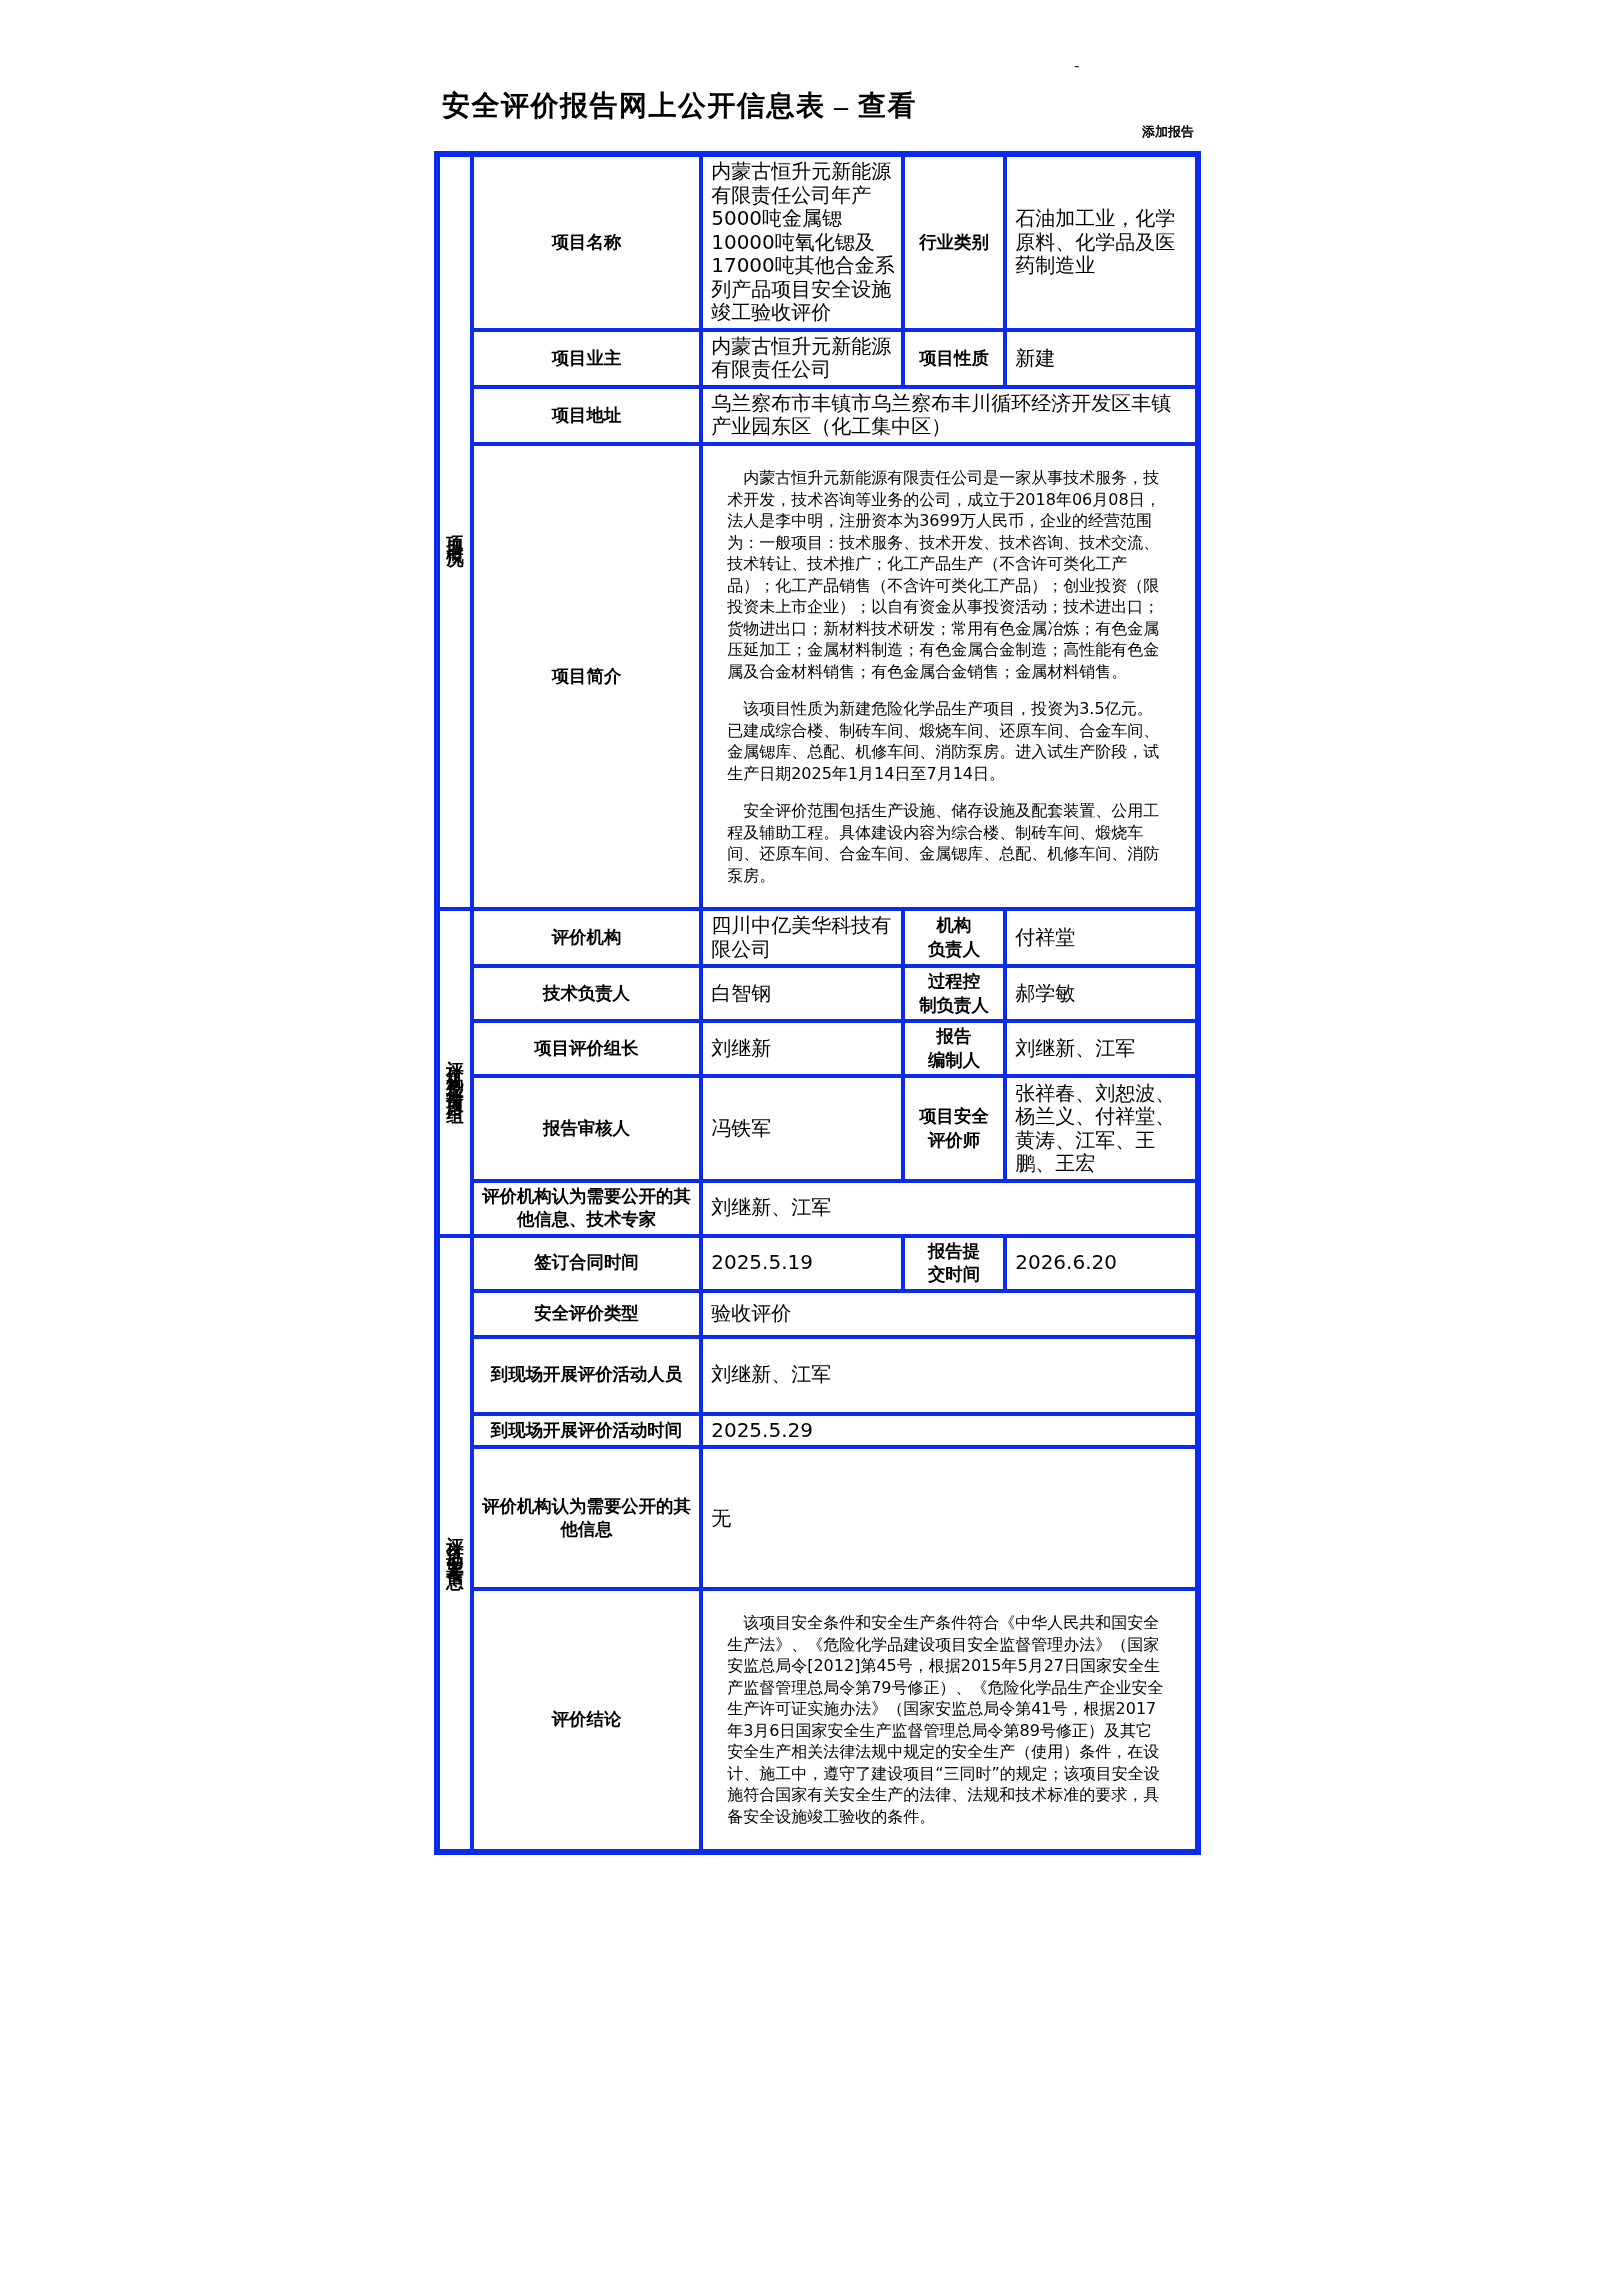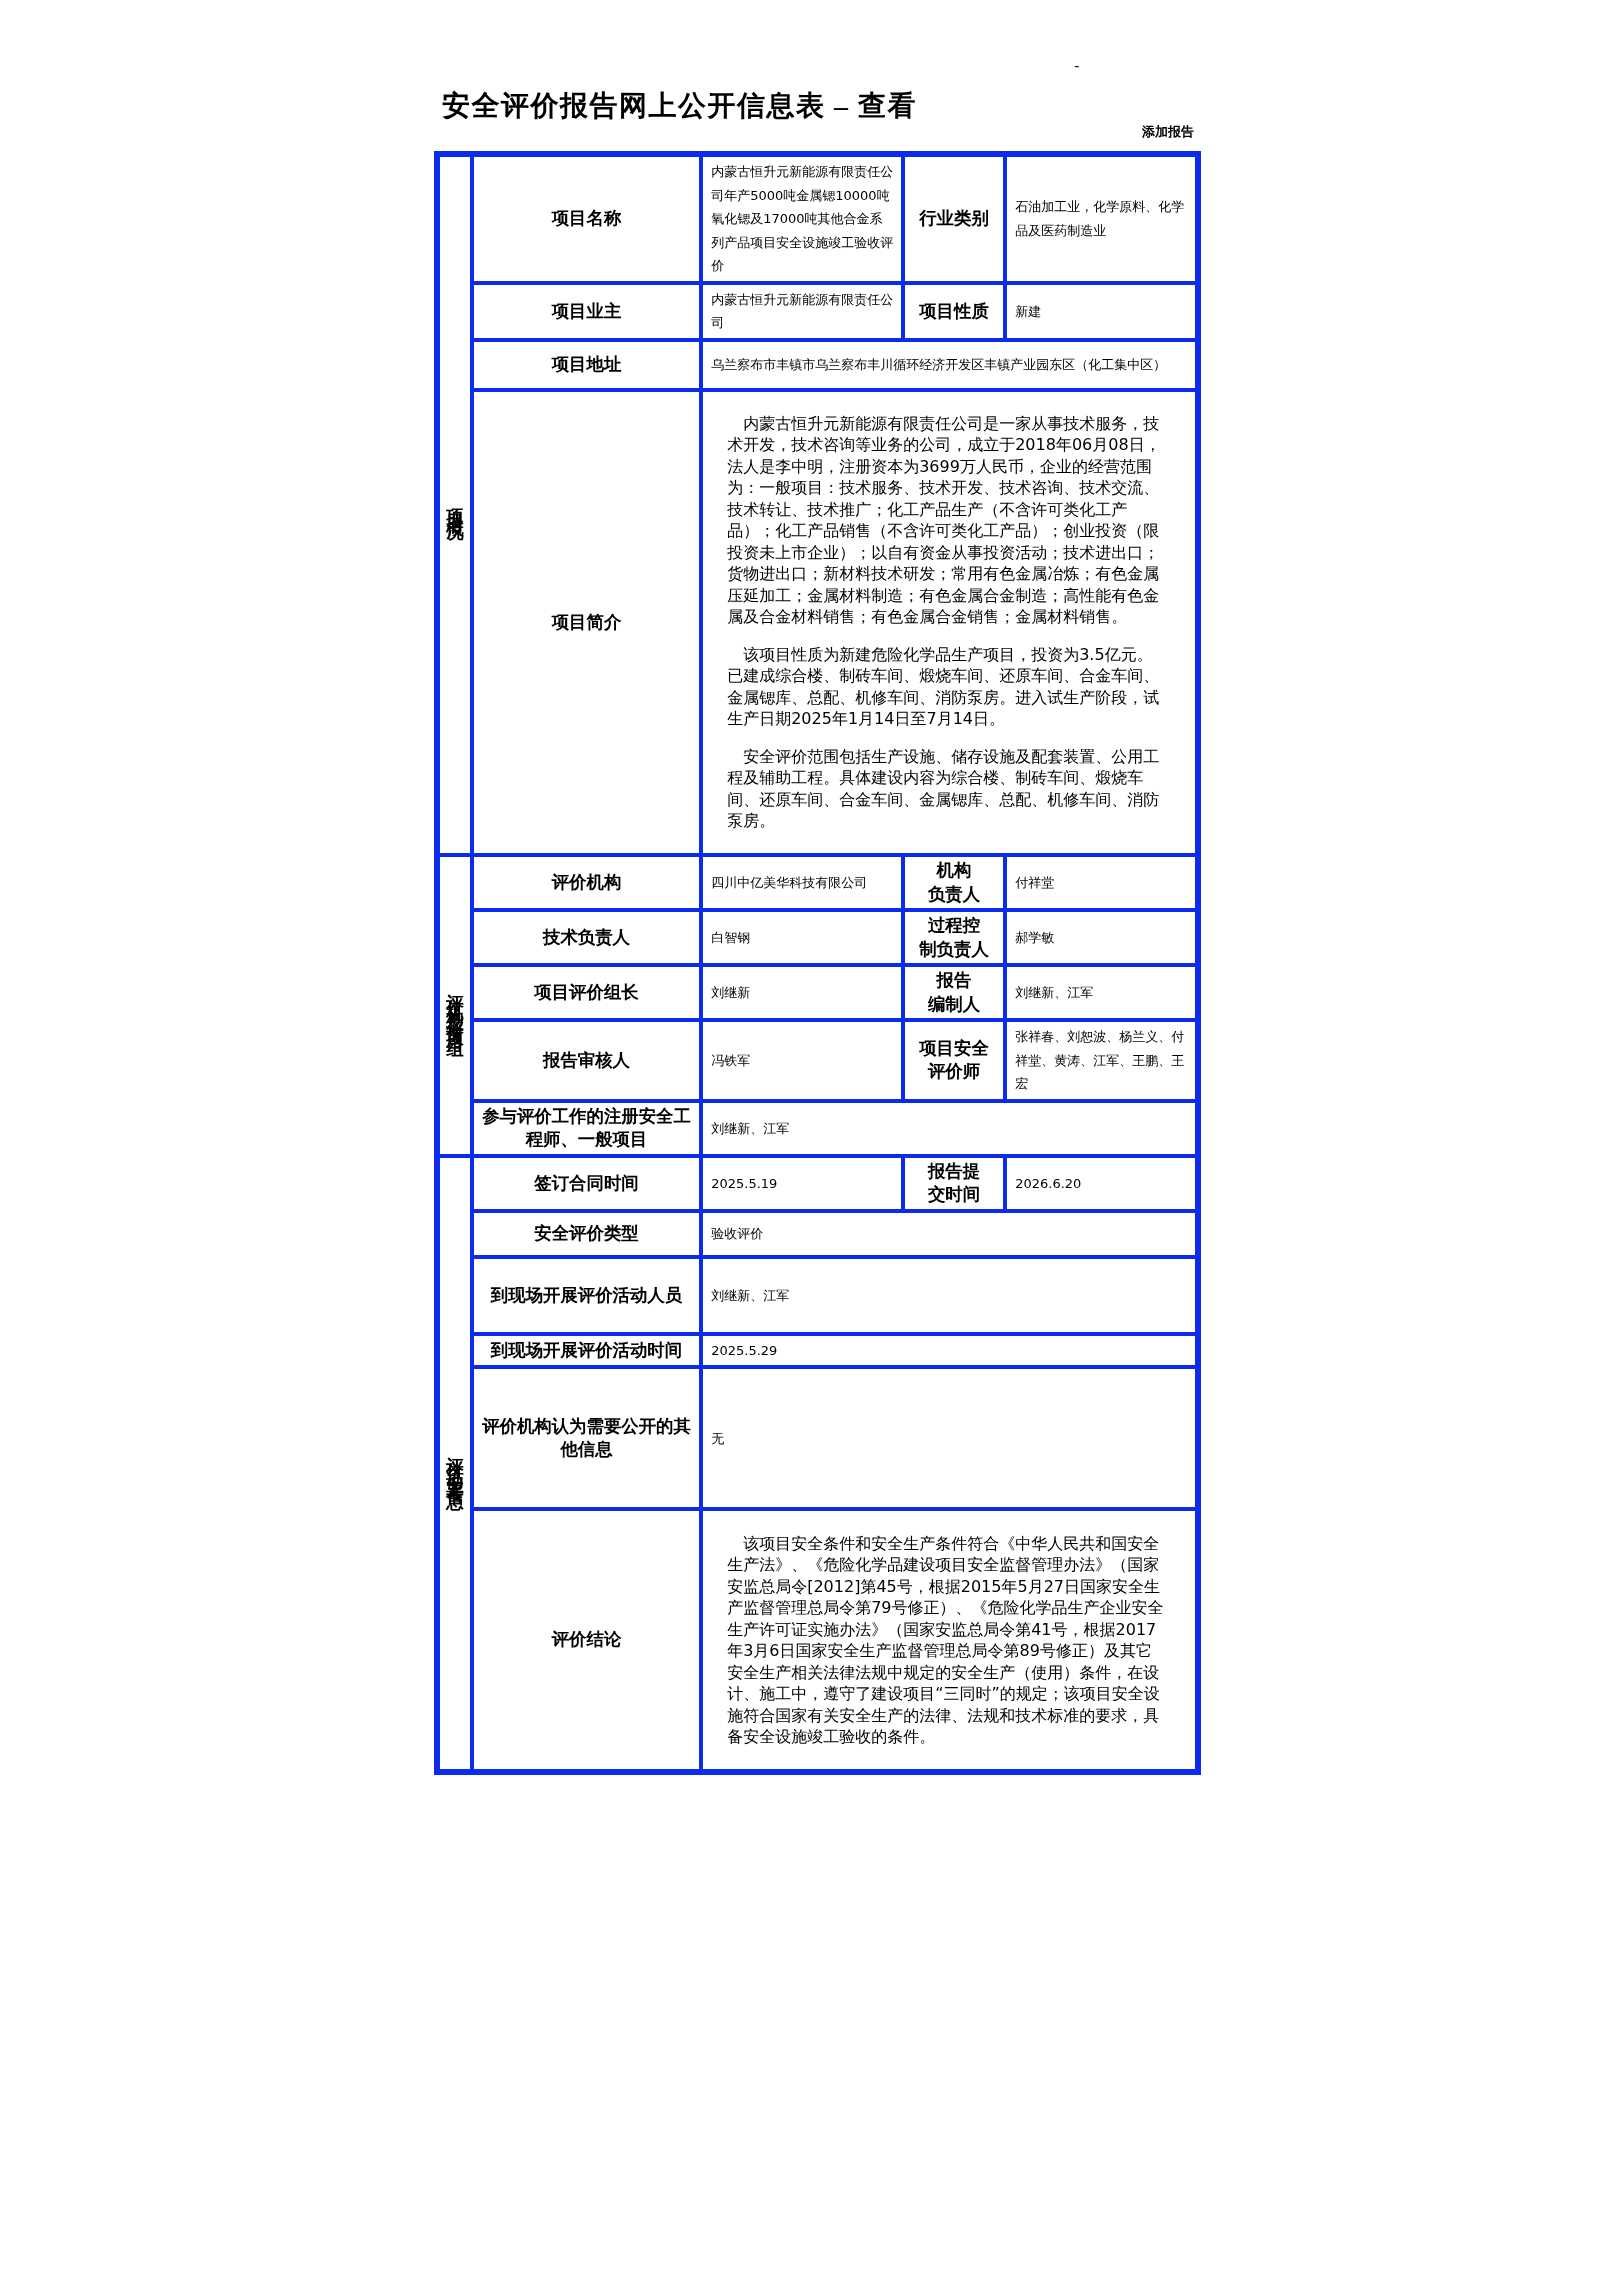--- a/index.html
+++ b/index.html
@@ -31,21 +31,21 @@
   td.sec{
     text-align:center;font-weight:bold;font-size:17.4px;
     writing-mode:vertical-lr;text-orientation:upright;
     letter-spacing:5.1px;padding:0;
   }
   td.lab{
     font-weight:bold;text-align:center;font-size:17.4px;line-height:23.5px;
     padding:2px 6.1px;
   }
   td.val{
-    font-size:13px;line-height:23.5px;text-align:left;
+    font-size:20px;line-height:23.5px;text-align:left;
     padding:3.1px 6.1px 3.1px 8.2px;
   }
   td.longtext{
     font-size:16px;line-height:21.5px;text-align:left;
     padding:5.1px 11.2px 5.1px 8.2px;
   }
   td.longtext p{margin:16px;text-indent:1em;}
   .prewrap{white-space:pre-line;}
 </style>
 </head>
@@ -117,21 +117,21 @@
     <td class="val">刘继新、江军</td>
   </tr>
   <tr style="height:73px;">
     <td class="lab">报告审核人</td>
     <td class="val">冯铁军</td>
     <td class="lab prewrap">项目安全
 评价师</td>
     <td class="val">张祥春、刘恕波、杨兰义、付祥堂、黄涛、江军、王鹏、王宏</td>
   </tr>
   <tr style="height:51px;">
-    <td class="lab">参与评价工作的注册安全工程师、一般项目</td>
+    <td class="lab">评价机构认为需要公开的其他信息、技术专家</td>
     <td class="val" colspan="3">刘继新、江军</td>
   </tr>
 
   <tr style="height:53px;">
     <td class="sec" rowspan="6">评价活动主要信息</td>
     <td class="lab">签订合同时间</td>
     <td class="val">2025.5.19</td>
     <td class="lab prewrap">报告提
 交时间</td>
     <td class="val">2026.6.20</td>

